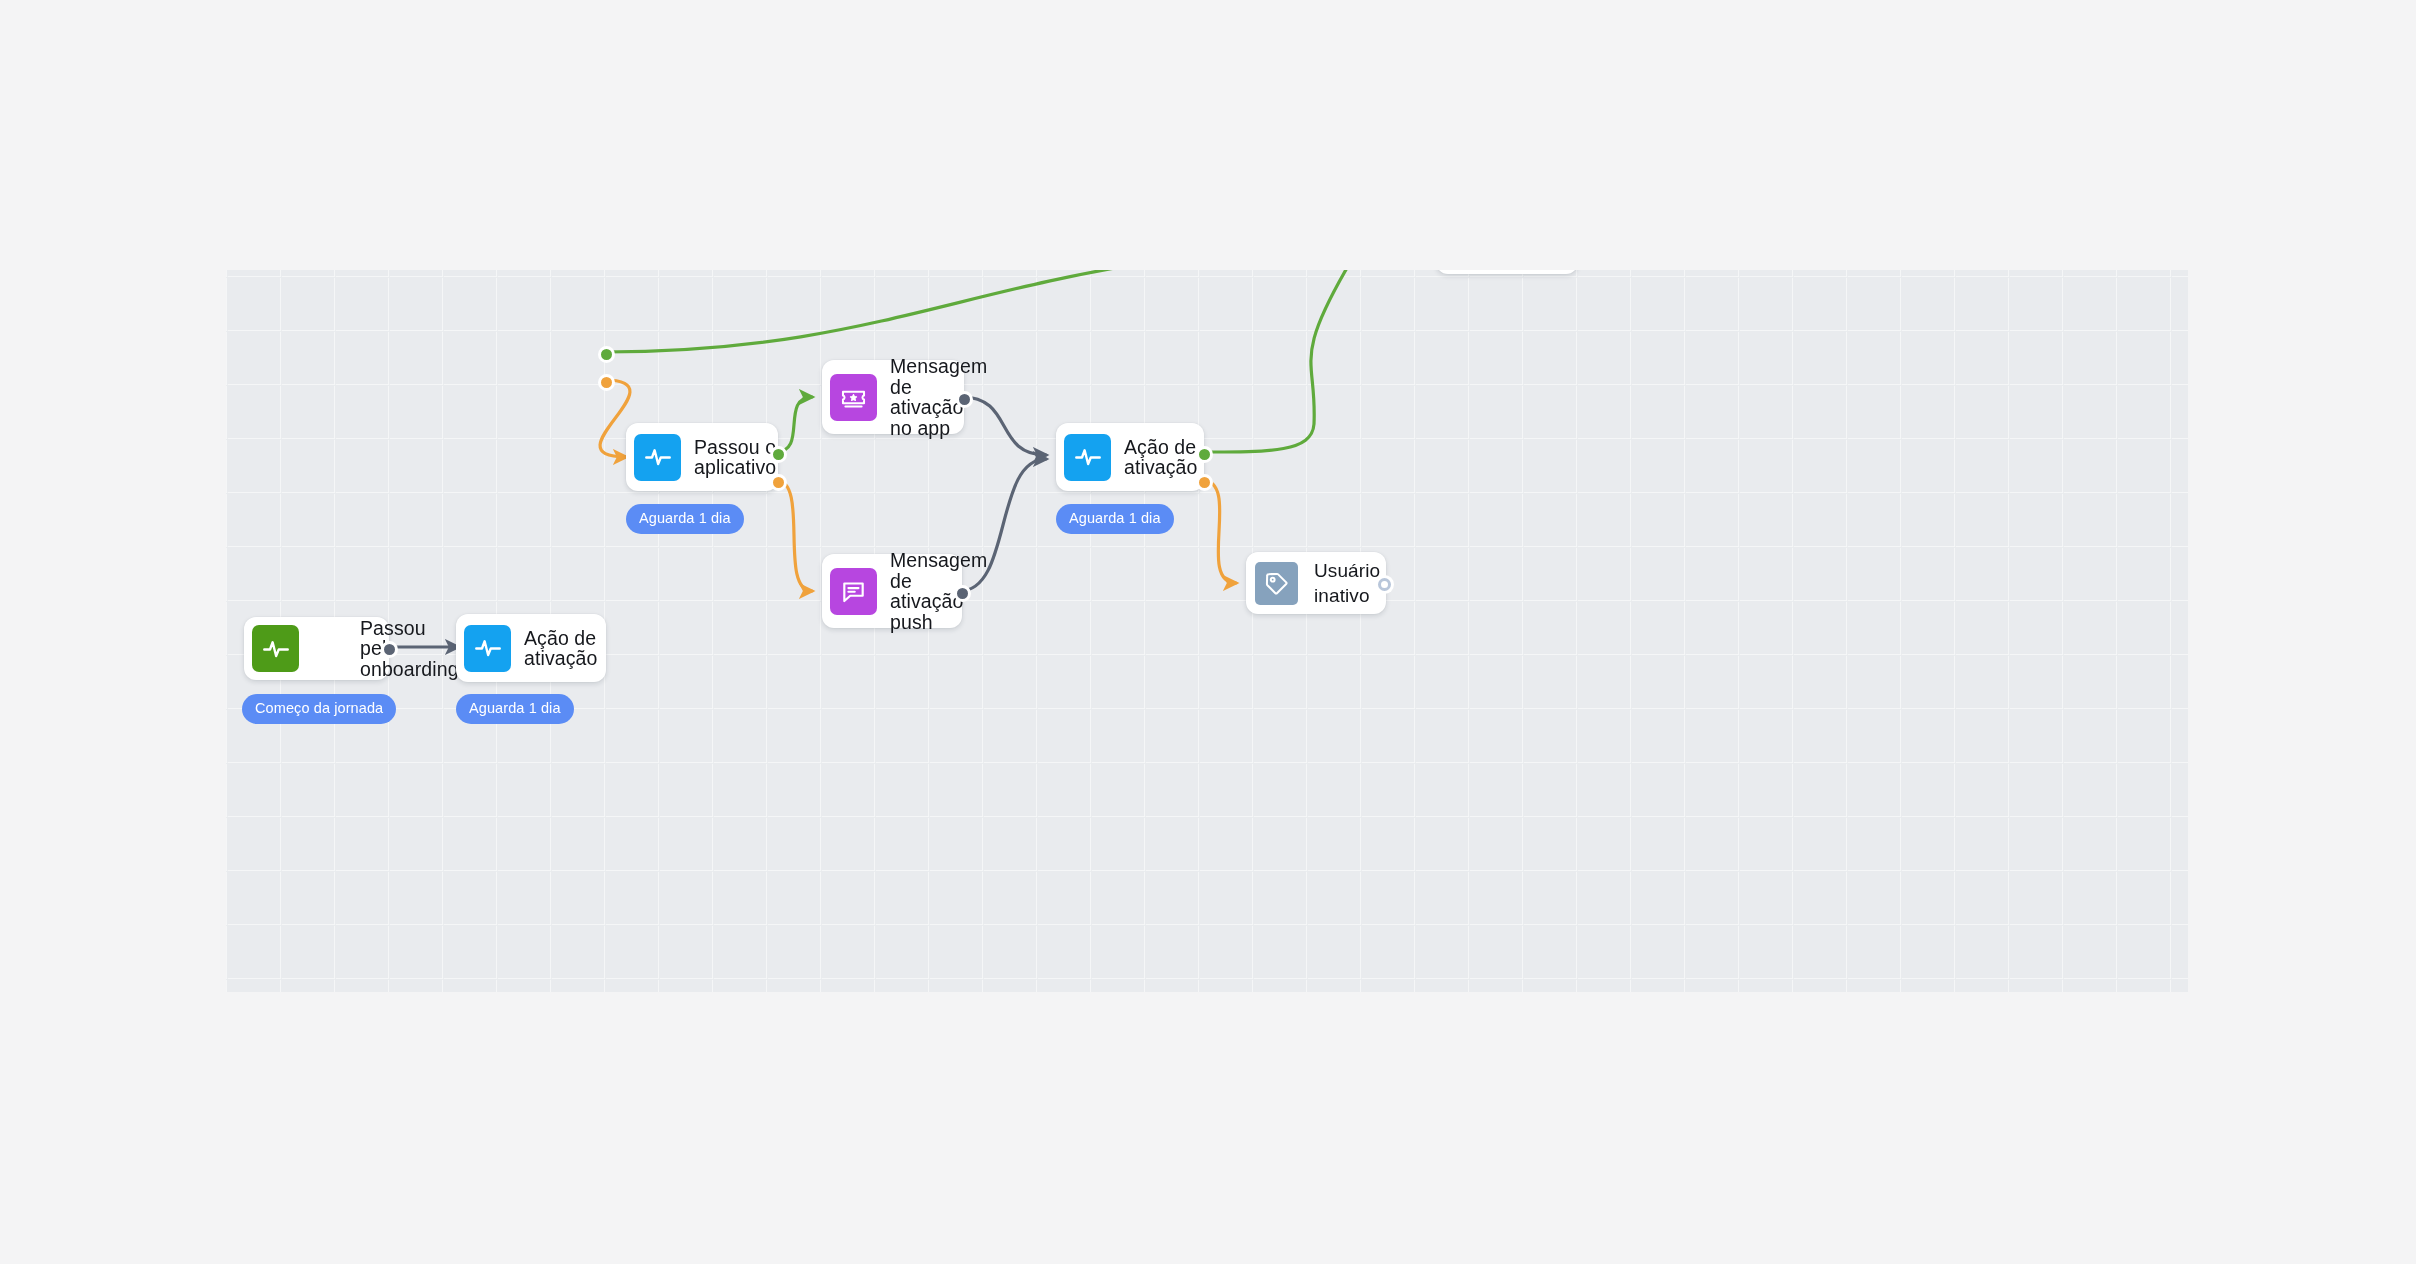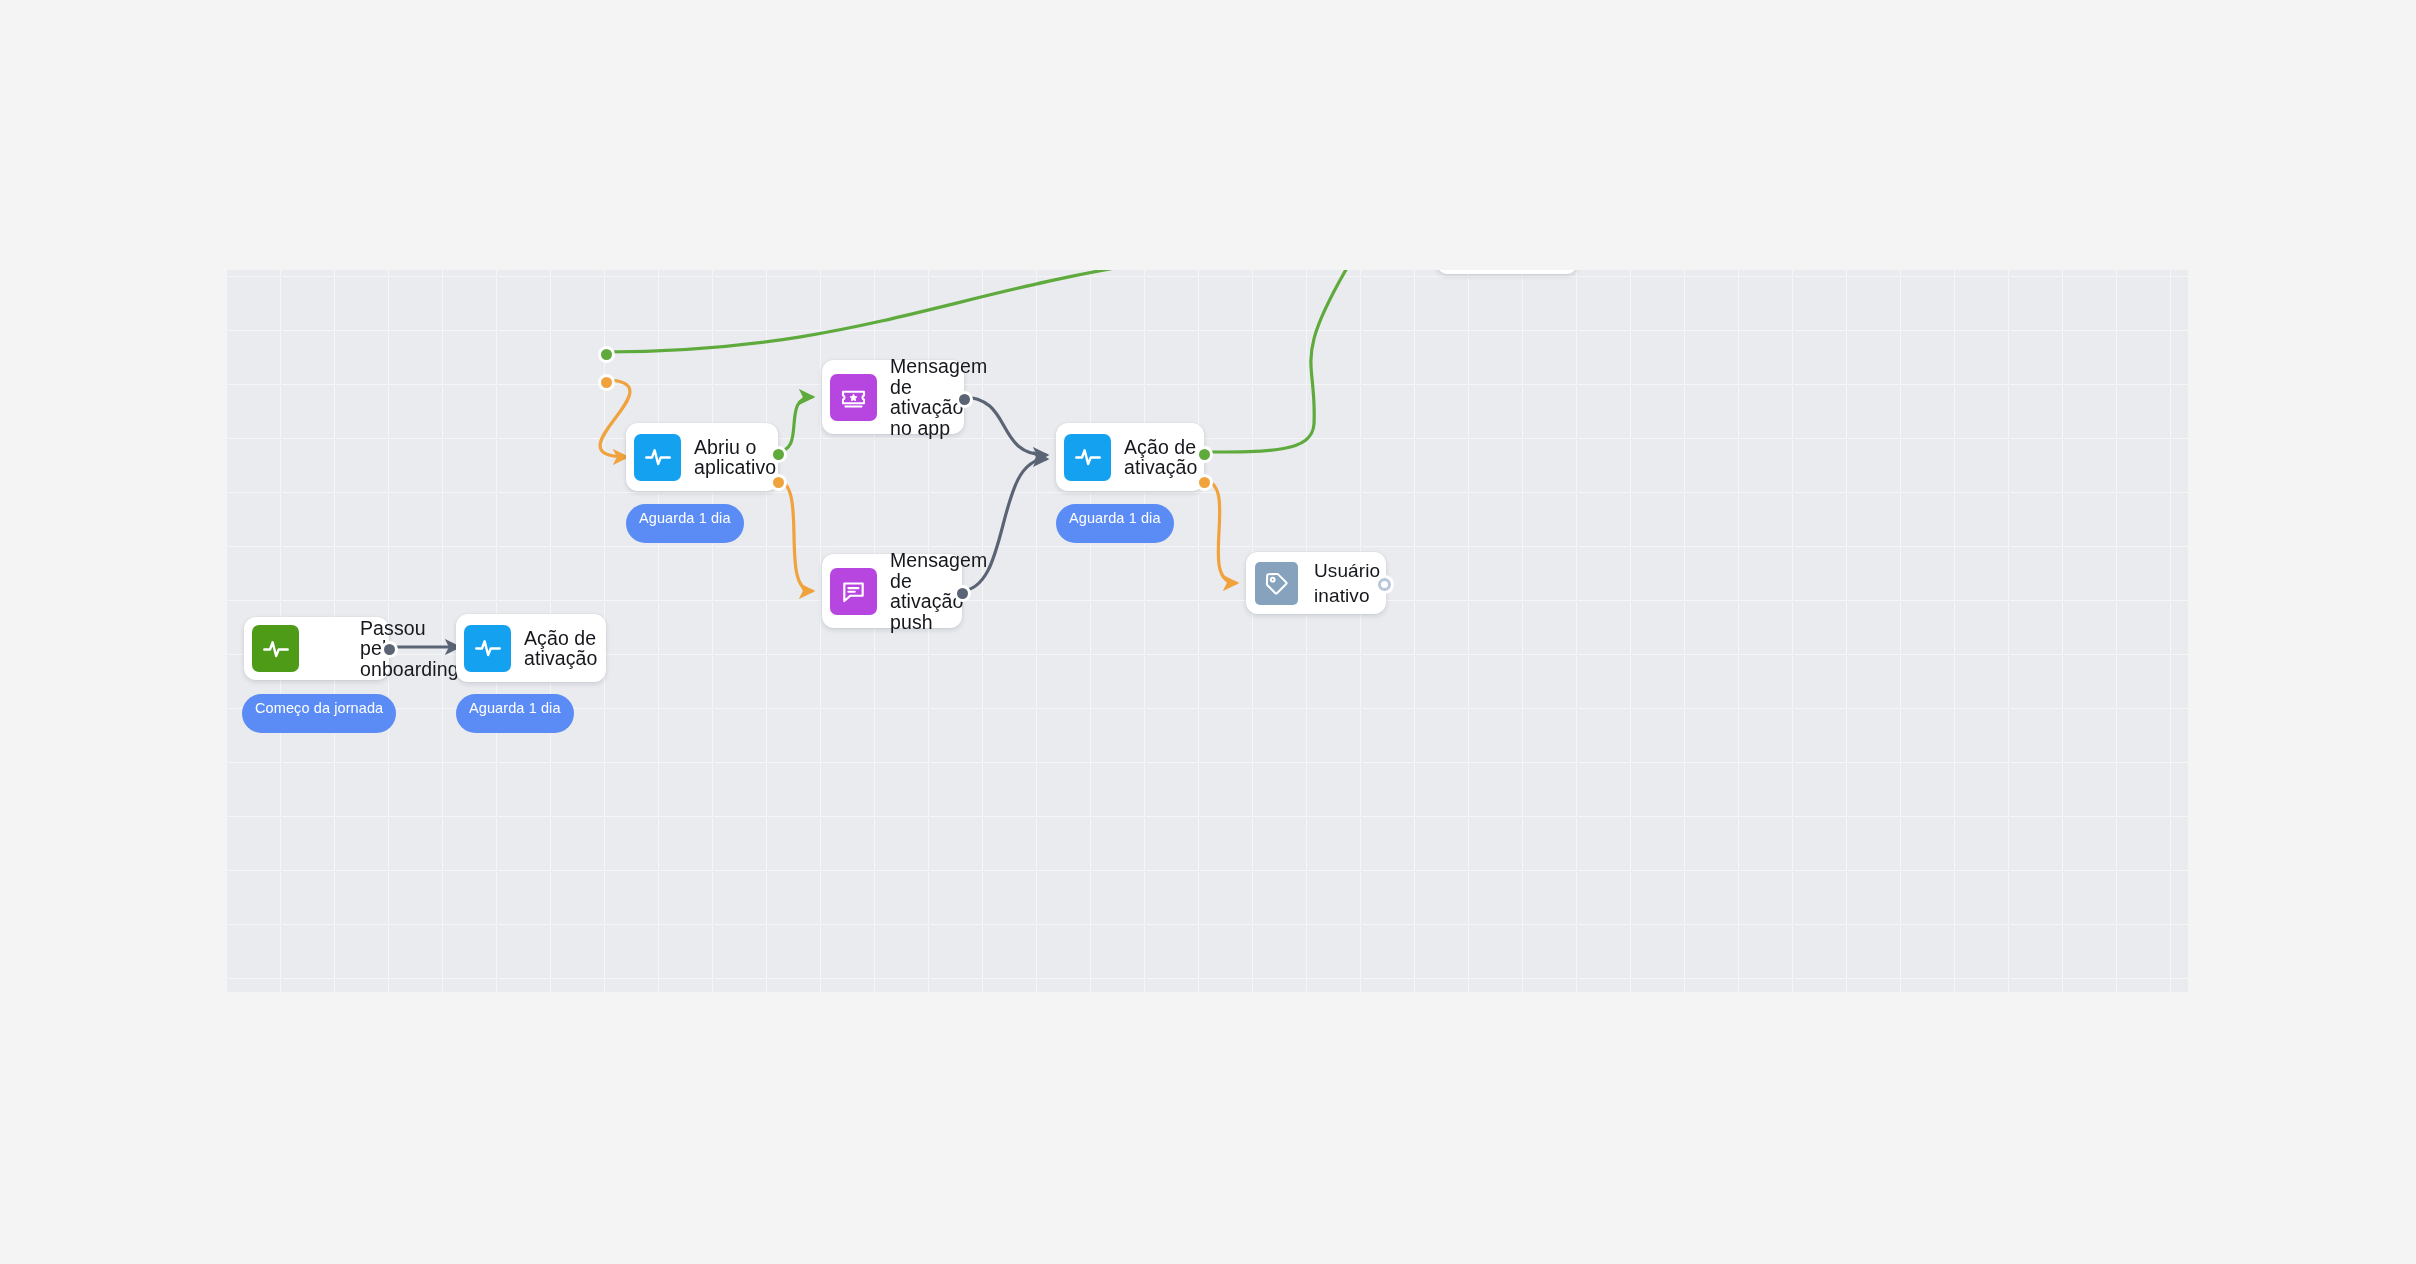--- a/index.html
+++ b/index.html
@@ -76,21 +76,21 @@
   }
 
   
   .pill{
     position:absolute;
     background:#5b8cf5;
     color:#fff;
     border-radius:20px;
     font-size:14.5px;
     line-height:14.5px;
-    padding:7px 13px 17px 13px;
+    padding:7px 13px 8px 13px;
     white-space:nowrap;
     letter-spacing:.1px;
   }
 </style>
 </head>
 <body>
 
 <div id="canvas">
 
   <svg id="edges-real" style="position:absolute;left:0;top:0;width:1962px;height:722px;pointer-events:none;" viewBox="0 0 1962 722">
@@ -145,21 +145,21 @@
     
     
   </div>
 
   <div class="node" style="left:400px;top:153px;width:152px;height:68px;">
     <div class="ico" style="background:#14a2f0;">
       <svg width="30" height="30" viewBox="0 0 24 24" fill="none" stroke="#ffffff" stroke-width="1.9" stroke-linecap="round" stroke-linejoin="round">
         <path d="M2.6 12.4 L7.2 12.4 L9.3 6.6 L12.1 17.6 L14.2 12.4 L21.4 12.4"></path>
       </svg>
     </div>
-    <div class="lbl">Abriu o
+    <div class="lbl">Passou o
 aplicativo</div>
   </div>
   <div class="h green" style="left:544px;top:176px;"></div>
   <div class="h orange" style="left:544px;top:204px;"></div>
   <div class="pill" style="left:400px;top:234px;">Aguarda 1 dia</div>
 
   <div class="node center" style="left:596px;top:90px;width:142px;height:74px;">
     <div class="ico" style="background:#b746e0;">
       <svg width="29" height="29" viewBox="0 0 24 24" fill="none" stroke="#ffffff" stroke-width="1.7" stroke-linecap="round" stroke-linejoin="round">
         <path d="M3.3 7.3 h17.4 v3.1 a1.7 1.7 0 0 0 0 3.3 v3.1 H3.3 v-3.1 a1.7 1.7 0 0 0 0-3.3 Z"></path>

